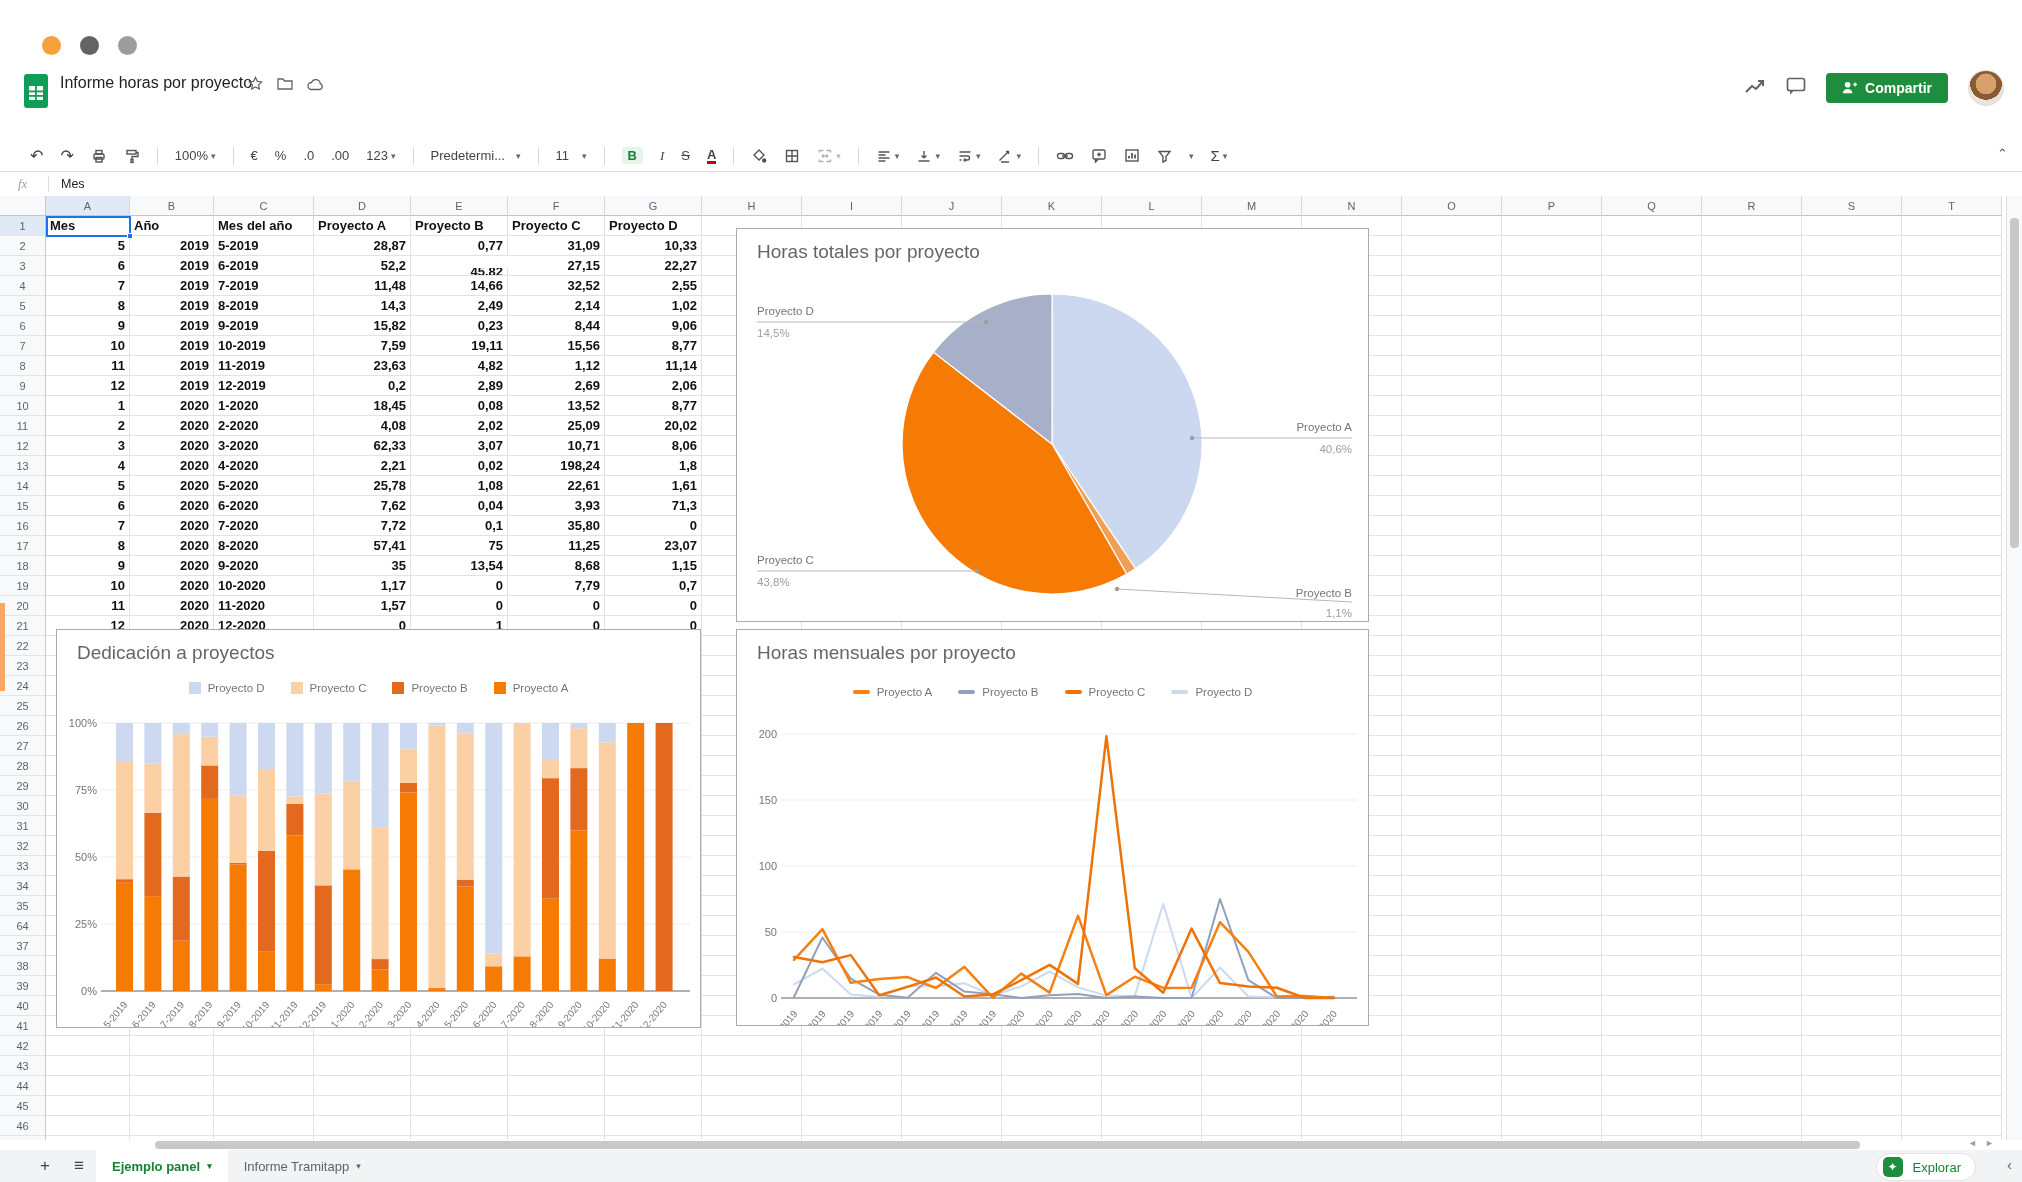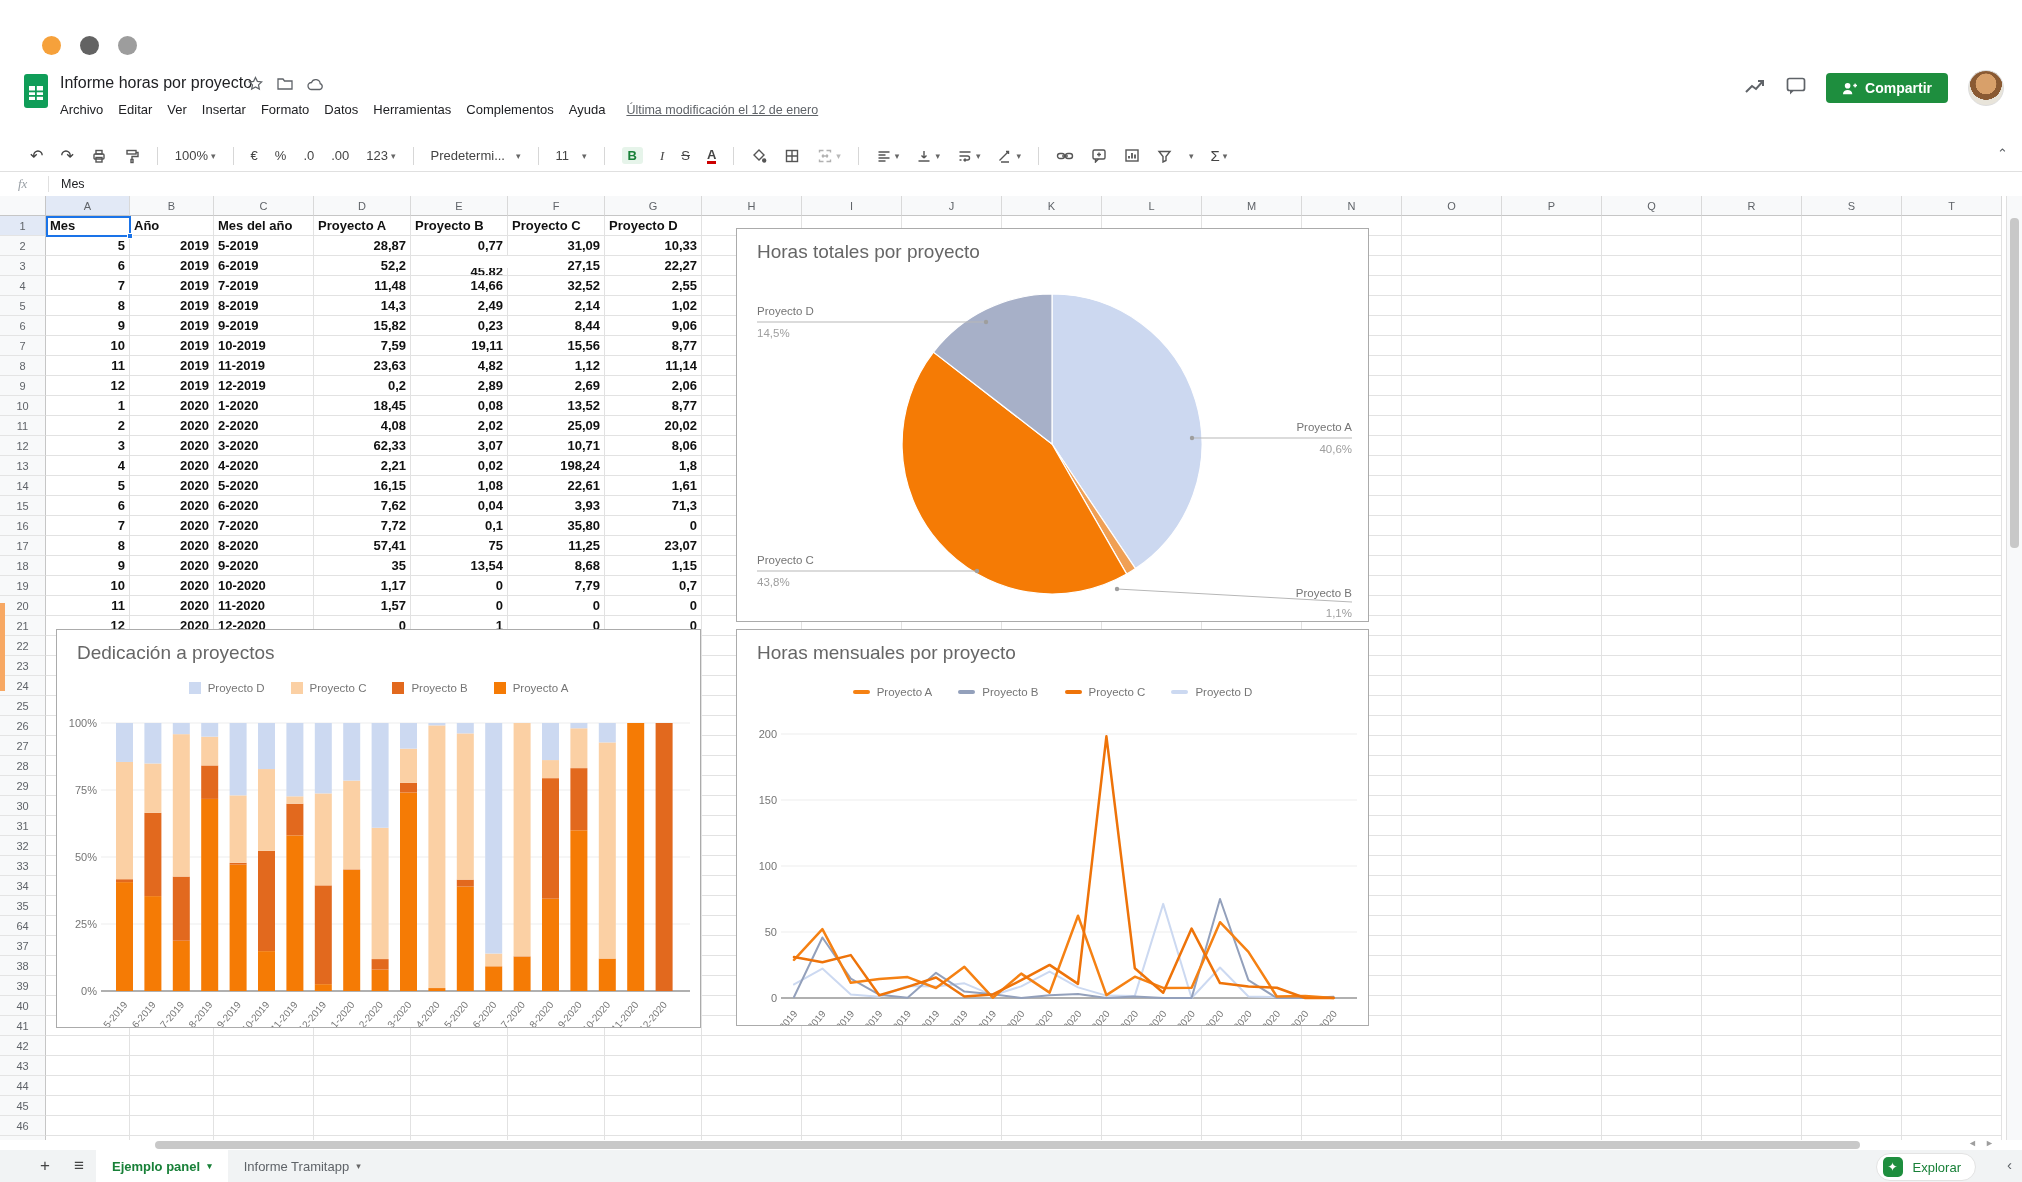--- a/index.html
+++ b/index.html
@@ -10,21 +10,21 @@
   .dot{position:absolute;top:36px;width:19px;height:19px;border-radius:50%;}
   
   .apphdr{position:absolute;left:0;top:64px;width:100%;height:76px;background:#fff;}
   .sheetsicon{position:absolute;left:22px;top:8px;}
   .ftitle{position:absolute;left:60px;top:10px;font-size:16px;color:#202124;}
   .titleicons{position:absolute;left:248px;top:12px;display:flex;gap:14px;align-items:center;color:#5f6368;}
   .menurow{position:absolute;left:60px;top:38px;display:flex;gap:15px;font-size:13px;color:#202124;align-items:center;}
   .menurow span{cursor:default;}
   .lastmod{color:#5f6368;text-decoration:underline;font-size:12.5px;margin-left:6px;}
   .hdr-right{position:absolute;right:18px;top:6px;display:flex;align-items:center;gap:20px;}
-  .sharebtn{display:flex;align-items:center;gap:8px;background:#1e8e3e;color:#fff;font-size:14px;
+  .sharebtn{display:flex;align-items:flex-start;gap:8px;background:#1e8e3e;color:#fff;font-size:14px;
             font-weight:bold;border-radius:4px;padding:7px 16px;}
   .avatar{width:34px;height:34px;border-radius:50%;background:radial-gradient(circle at 50% 38%,#d8a06a 0 38%,#8a5a33 39% 58%,#e8e4da 59% 100%);border:1px solid #ddd;}
   
   .toolbar{position:absolute;left:0;top:140px;width:100%;height:32px;border-bottom:1px solid #e0e0e0;
            display:flex;align-items:center;gap:17px;padding-left:30px;box-sizing:border-box;font-size:13px;color:#444;}
   .tsep{width:1px;height:18px;background:#d7d7d7;}
   .titem{display:flex;align-items:center;gap:3px;white-space:nowrap;cursor:default;}
   .tbold{background:#e6f4ea;color:#188038;font-weight:bold;padding:1px 6px;border-radius:3px;}
   .titalic{font-style:italic;font-family:"Liberation Serif",serif;}
   .tstrike{text-decoration:line-through;}
@@ -106,32 +106,20 @@
       <span><svg width="15" height="15" viewBox="0 0 16 16">
             <path d="M8 1.5l2 4.2 4.6.6-3.4 3.2.9 4.5L8 11.8 3.9 14l.9-4.5L1.4 6.3 6 5.7z" fill="none" stroke="#5f6368" stroke-width="1.3"></path>
           </svg></span>
       <span><svg width="16" height="14" viewBox="0 0 16 14">
             <path d="M1 2h5l1.5 2H15v8H1z" fill="none" stroke="#5f6368" stroke-width="1.3"></path>
           </svg></span>
       <span><svg width="18" height="13" viewBox="0 0 18 13">
             <path d="M4.5 11.5a3.5 3.5 0 010-7 4.5 4.5 0 018.7 1.2 3 3 0 01-.5 5.8z" fill="none" stroke="#5f6368" stroke-width="1.3"></path>
           </svg></span>
     </div>
-    <div class="menurow">
-      <span>Archivo</span>
-      <span>Editar</span>
-      <span>Ver</span>
-      <span>Insertar</span>
-      <span>Formato</span>
-      <span>Datos</span>
-      <span>Herramientas</span>
-      <span>Complementos</span>
-      <span>Ayuda</span>
-      <span class="lastmod">Última modificación el 12 de enero</span>
-    </div>
     <div class="hdr-right">
       <span><svg width="22" height="18" viewBox="0 0 22 18">
             <path d="M2 15l6-6 4 3 7-8" fill="none" stroke="#5f6368" stroke-width="2"></path>
             <path d="M14 4h5v5" fill="none" stroke="#5f6368" stroke-width="2"></path>
           </svg></span>
       <span><svg width="20" height="18" viewBox="0 0 20 18">
             <rect x="1.5" y="1.5" width="17" height="12" rx="2" fill="none" stroke="#5f6368" stroke-width="1.7"></rect>
             <path d="M4 13.5v4l4-4" fill="#5f6368"></path>
           </svg></span>
       <div class="sharebtn">
@@ -597,21 +585,21 @@
         <div class="gcell" style="width: 100px;"></div>
         <div class="gcell" style="width: 100px;"></div>
         <div class="gcell" style="width: 100px;"></div>
         <div class="gcell" style="width: 100px;"></div>
       </div>
       <div class="grow">
         <div class="gnum">14</div>
         <div class="gcell num" style="width: 84px;">5</div>
         <div class="gcell num" style="width: 84px;">2020</div>
         <div class="gcell" style="width: 100px;">5-2020</div>
-        <div class="gcell num" style="width: 97px;">16,15</div>
+        <div class="gcell num" style="width: 97px;">25,78</div>
         <div class="gcell num" style="width: 97px;">1,08</div>
         <div class="gcell num" style="width: 97px;">22,61</div>
         <div class="gcell num" style="width: 97px;">1,61</div>
         <div class="gcell" style="width: 100px;"></div>
         <div class="gcell" style="width: 100px;"></div>
         <div class="gcell" style="width: 100px;"></div>
         <div class="gcell" style="width: 100px;"></div>
         <div class="gcell" style="width: 100px;"></div>
         <div class="gcell" style="width: 100px;"></div>
         <div class="gcell" style="width: 100px;"></div>

